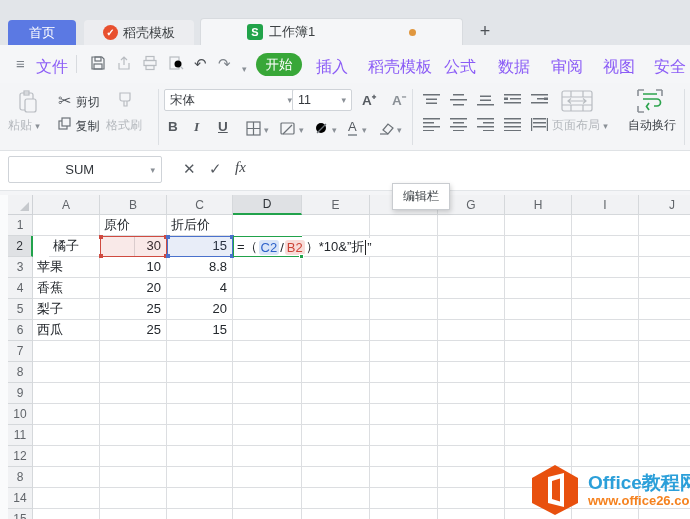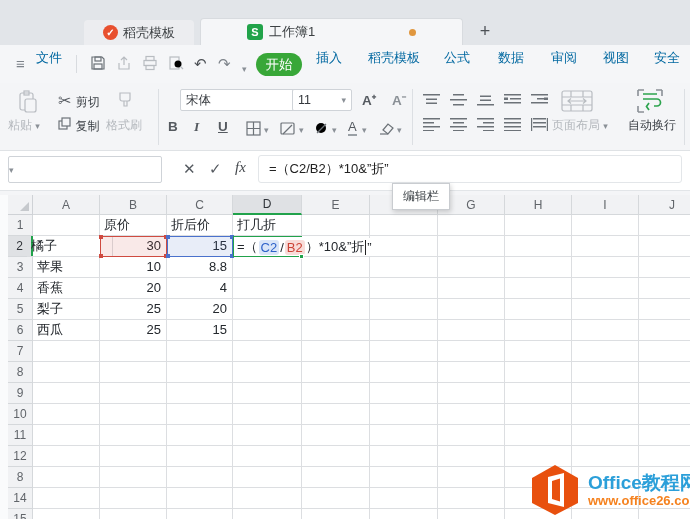--- a/index.html
+++ b/index.html
@@ -13,21 +13,21 @@
   #tab-docer{left:84px;width:110px;background:#ecedf0;gap:5px}
   #tab-book{left:200px;top:18px;width:263px;height:27px;background:#f5f6f8;border:1px solid #d8dbdf;border-bottom:none;gap:6px}
   .docer-ico{width:15px;height:15px;border-radius:50%;background:#e8502f;color:#fff;font-size:10px;line-height:15px;text-align:center;font-weight:bold}
   .s-ico{width:16px;height:16px;border-radius:3px;background:#21a34a;color:#fff;font-size:11px;line-height:16px;text-align:center;font-weight:bold}
   .dot{width:7px;height:7px;border-radius:50%;background:#e0973f;margin-left:88px}
   #newtab{left:472px;top:19px;width:26px;height:25px;font-size:18px;color:#4d5156;text-align:center;line-height:24px}
   
   #menubar{left:0;top:45px;width:690px;height:38px;background:#f5f6f8}
   .mico{top:8px;color:#7d838a;font-size:15px;line-height:22px}
   #menubar .vdiv{top:10px;width:1px;height:18px;background:#d8dbdf}
-  .mitem{top:4px;font-size:13px;color:#0369a1}
+  .mitem{top:12px;font-size:16px;color:#8b5cf6}
   #m-start{left:256px;top:8px;width:46px;height:23px;background:#38a738;border-radius:12px;color:#fff;font-size:13.5px;display:flex;align-items:center;justify-content:center}
   
   #toolbar{left:0;top:83px;width:690px;height:68px;background:#f4f5f7;border-bottom:1px solid #dfe2e5;box-sizing:border-box}
   .tb-lbl{font-size:12px;color:#3a3f45}
   .tb-lbl.dis{color:#b4b8bd}
   .tb-ico{color:#555a60}
   .tb-ico.dis{color:#b8bcc1}
   .vsep{top:6px;width:1px;height:56px;background:#dcdfe3}
   .fbox{height:22px;border:1px solid #cfd3d8;border-radius:2px;background:#fff;box-sizing:border-box;display:flex;align-items:center;font-size:12.5px;color:#33373c;padding:0 5px;justify-content:space-between}
   .caret{font-size:9px;color:#8a9096}
@@ -74,20 +74,23 @@
   .fillhandle{width:5px;height:5px;background:#21a24b;border:1px solid #fff;z-index:5}
   
   #wm{left:528px;top:464px;display:flex;align-items:center;gap:6px;z-index:6}
   #wm-title{font-size:19px;font-weight:bold;color:#2b9fd9;line-height:21px}
   #wm-url{font-size:13px;font-weight:bold;color:#f5821f;line-height:15px}
 </style>
 </head>
 <body>
 
 <div class="abs" id="tabbar">
+  <div class="abs tab" id="tab-home">
+    <span>首页</span>
+  </div>
   <div class="abs tab" id="tab-docer">
     <span class="docer-ico">✓</span>
     <span>稻壳模板</span>
   </div>
   <div class="abs tab" id="tab-book">
     <span class="s-ico">S</span>
     <span>工作簿1</span>
     <span class="dot"></span>
   </div>
   <div class="abs" id="newtab">+</div>
@@ -160,21 +163,21 @@
   <span class="abs tb-ico dis" style="left:112px;top:6px">
     <svg class="gd" width="26" height="24">
         <path d="M8 4 h10 v6 a2 2 0 0 1 -2 2 h-6 a2 2 0 0 1 -2 -2 z"></path>
         <path d="M12 12 v5 h3 v-5"></path>
       </svg>
   </span>
   <span class="abs tb-lbl dis" style="left:106px;top:34px">格式刷</span>
 
   <span class="abs vsep" style="left:158px"></span>
 
-  <div class="abs fbox" style="left:180px;top:6px;width:134px">
+  <div class="abs fbox" style="left:164px;top:6px;width:134px">
     <span>宋体</span>
       <span class="caret">▾</span>
   </div>
   <div class="abs fbox" style="left:292px;top:6px;width:60px">
     <span>11</span>
       <span class="caret">▾</span>
   </div>
   <span class="abs fmt" style="left:362px;top:8px">A⁺</span>
   <span class="abs fmt" style="left:392px;top:8px;color:#8a9096">A⁻</span>
 
@@ -279,28 +282,26 @@
         <path d="M2 2 h6 M2 2 v6 M20 2 h6 M26 2 v6 M2 18 v6 M2 24 h6" fill="none" stroke="#8a9096" stroke-width="1.6"></path>
         <path d="M7 9 h14 M7 14 h14 a3 3 0 0 1 0 7 h-3 M13 18 l-2.5 3.5 l2.5 3.5" transform="translate(0,-3)" fill="none" stroke="#2da44e" stroke-width="1.7"></path>
       </svg>
   </span>
   <span class="abs tb-lbl" style="left:628px;top:34px">自动换行</span>
   <span class="abs vsep" style="left:684px"></span>
 </div>
 
 <div class="abs" id="fbar">
   <div class="abs" id="namebox">
+    <span class="nm">SUM</span>
     <span class="caret" style="margin-right:6px">▾</span>
   </div>
   <span class="abs" id="fx-cancel" style="left:183px">✕</span>
   <span class="abs" id="fx-ok" style="left:209px">✓</span>
   <span class="abs" id="fx-fn" style="left:235px">fx</span>
-  <div class="abs" id="finput">
-    <span>=（C2/B2）*10&amp;”折”</span>
-  </div>
 </div>
 
 <div class="abs" id="tooltip">
   <span>编辑栏</span>
 </div>
 
 <div class="abs" id="gap"></div>
 <div class="abs" id="gutter"></div>
 <div class="abs" id="sheet">
     <div class="corner" style="left: 0px; top: 0px; width: 25px; height: 20px;"></div>
@@ -311,29 +312,28 @@
     <div class="colhdr" style="left: 294px; top: 0px; width: 68px; height: 20px;">E</div>
     <div class="colhdr" style="left: 362px; top: 0px; width: 68px; height: 20px;">F</div>
     <div class="colhdr" style="left: 430px; top: 0px; width: 67px; height: 20px;">G</div>
     <div class="colhdr" style="left: 497px; top: 0px; width: 67px; height: 20px;">H</div>
     <div class="colhdr" style="left: 564px; top: 0px; width: 67px; height: 20px;">I</div>
     <div class="colhdr" style="left: 631px; top: 0px; width: 67px; height: 20px;">J</div>
     <div class="rowhdr" style="left: 0px; top: 20px; width: 25px; height: 21px;">1</div>
     <div class="cell" style="left: 25px; top: 20px; width: 67px; height: 21px;"></div>
     <div class="cell left" style="left: 92px; top: 20px; width: 67px; height: 21px;">原价</div>
     <div class="cell left" style="left: 159px; top: 20px; width: 66px; height: 21px;">折后价</div>
-    <div class="cell left" style="left: 225px; top: 20px; width: 69px; height: 21px;">打几折</div>
     <div class="cell" style="left: 294px; top: 20px; width: 68px; height: 21px;"></div>
     <div class="cell" style="left: 362px; top: 20px; width: 68px; height: 21px;"></div>
     <div class="cell" style="left: 430px; top: 20px; width: 67px; height: 21px;"></div>
     <div class="cell" style="left: 497px; top: 20px; width: 67px; height: 21px;"></div>
     <div class="cell" style="left: 564px; top: 20px; width: 67px; height: 21px;"></div>
     <div class="cell" style="left: 631px; top: 20px; width: 67px; height: 21px;"></div>
     <div class="rowhdr sel" style="left: 0px; top: 41px; width: 25px; height: 21px;">2</div>
-    <div class="cell left" style="left: 19px; top: 41px; width: 86px; height: 21px;">橘子</div>
+    <div class="cell left" style="left: 41px; top: 41px; width: 86px; height: 21px;">橘子</div>
     <div class="cell right" style="left: 92px; top: 41px; width: 67px; height: 21px;">30</div>
     <div class="cell right" style="left: 159px; top: 41px; width: 66px; height: 21px;">15</div>
     <div class="cell" style="left: 225px; top: 41px; width: 69px; height: 21px;"></div>
     <div class="cell" style="left: 294px; top: 41px; width: 68px; height: 21px;"></div>
     <div class="cell" style="left: 362px; top: 41px; width: 68px; height: 21px;"></div>
     <div class="cell" style="left: 430px; top: 41px; width: 67px; height: 21px;"></div>
     <div class="cell" style="left: 497px; top: 41px; width: 67px; height: 21px;"></div>
     <div class="cell" style="left: 564px; top: 41px; width: 67px; height: 21px;"></div>
     <div class="cell" style="left: 631px; top: 41px; width: 67px; height: 21px;"></div>
     <div class="rowhdr" style="left: 0px; top: 62px; width: 25px; height: 21px;">3</div>

